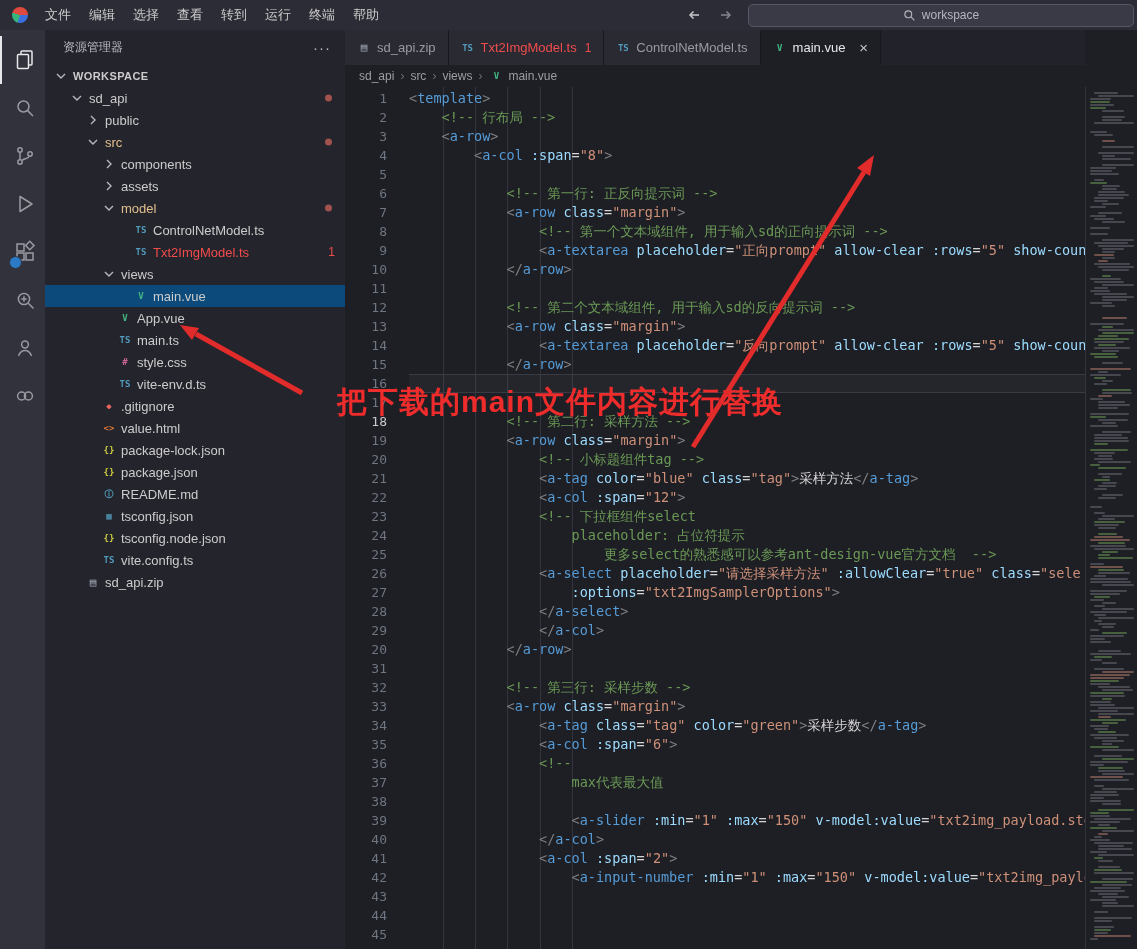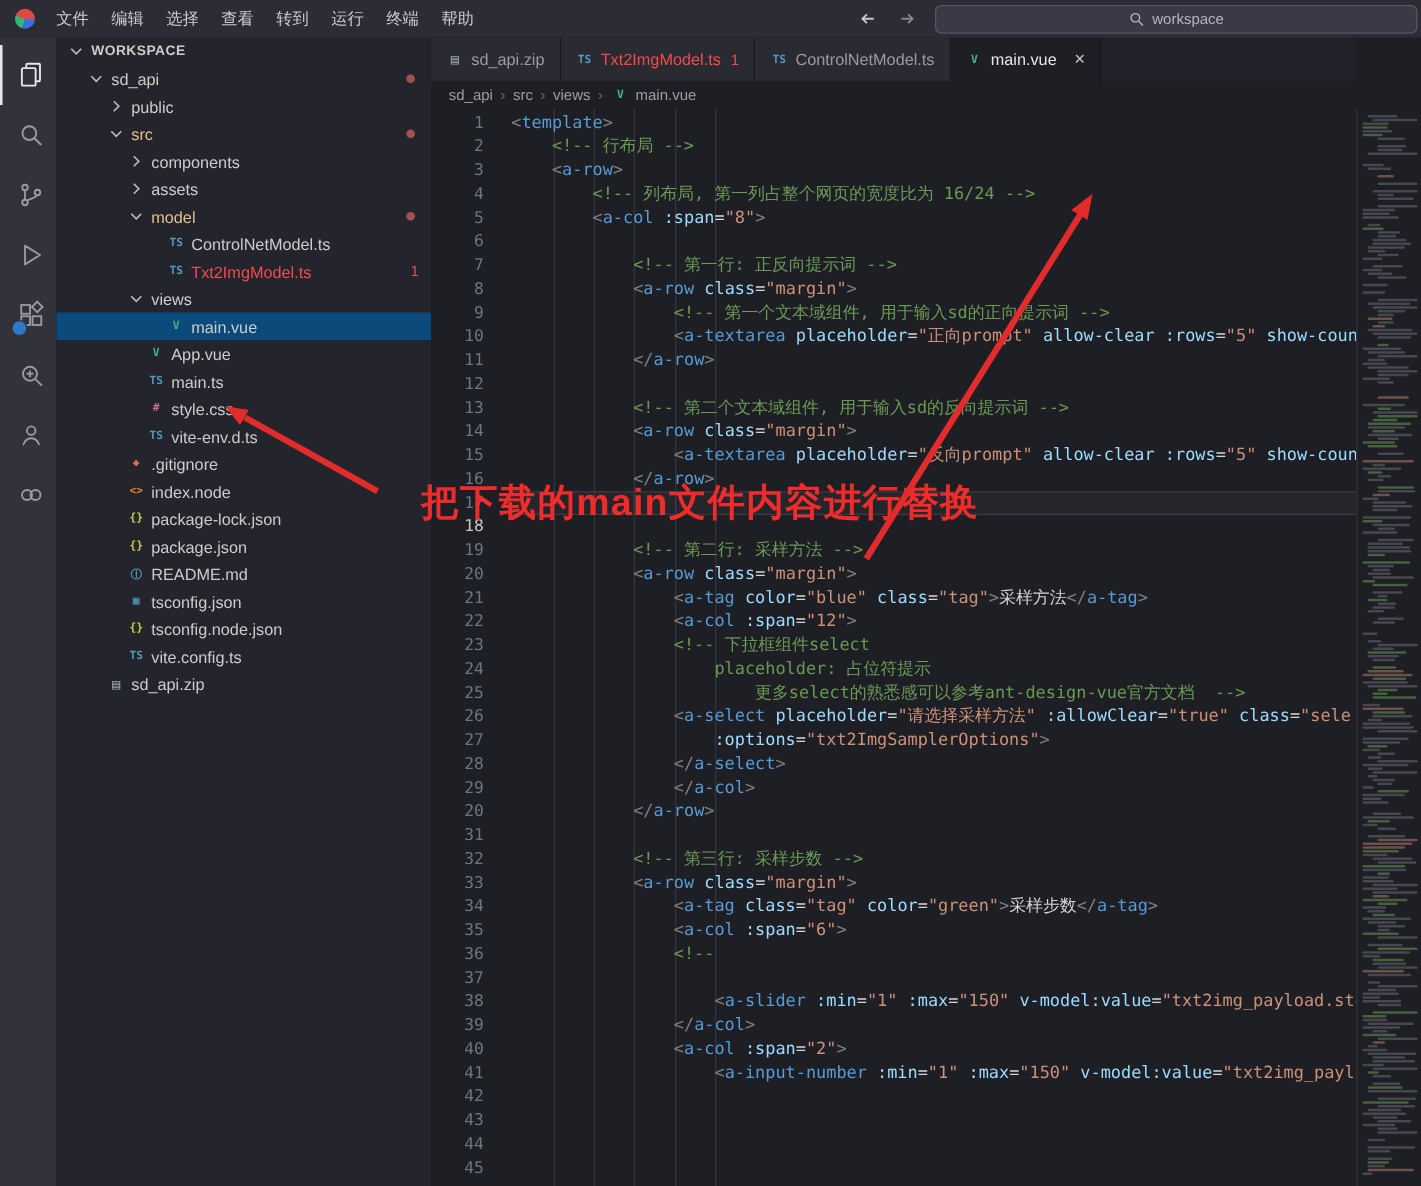--- a/index.html
+++ b/index.html
@@ -176,20 +176,24 @@
     </div>
     <div class="ab-item">
       <svg width="24" height="24" viewBox="0 0 24 24" fill="none" stroke="currentColor" stroke-width="1.5">
         <circle cx="8.6" cy="12" r="4"></circle>
         <circle cx="15.4" cy="12" r="4"></circle>
       </svg>
     </div>
   </div>
 
 <div class="sidebar">
+  <div class="sidebar-head">
+    <span>资源管理器</span>
+    <span class="sidebar-more">···</span>
+  </div>
   <div class="tree">
       <div class="tree-row" style="padding-left: 8px;">
         <span class="chev">
           <svg width="16" height="16" viewBox="0 0 16 16">
             <path d="M4 6l4 4 4-4" fill="none" stroke="#b8b8bf" stroke-width="1.4"></path>
           </svg>
         </span>
         <span class="tree-label root">WORKSPACE</span>
       </div>
       <div class="tree-row" style="padding-left: 24px;">
@@ -288,21 +292,21 @@
         <span class="tree-label">vite-env.d.ts</span>
       </div>
       <div class="tree-row" style="padding-left: 40px;">
         <span class="chev"></span>
         <span class="fi fi-git">◆</span>
         <span class="tree-label">.gitignore</span>
       </div>
       <div class="tree-row" style="padding-left: 40px;">
         <span class="chev"></span>
         <span class="fi fi-html">&lt;&gt;</span>
-        <span class="tree-label">index.node</span>
+        <span class="tree-label">value.html</span>
       </div>
       <div class="tree-row" style="padding-left: 40px;">
         <span class="chev"></span>
         <span class="fi fi-json">{}</span>
         <span class="tree-label">package-lock.json</span>
       </div>
       <div class="tree-row" style="padding-left: 40px;">
         <span class="chev"></span>
         <span class="fi fi-json">{}</span>
         <span class="tree-label">package.json</span>
@@ -419,53 +423,54 @@
         <div class="ln">41</div>
         <div class="ln">42</div>
         <div class="ln">43</div>
         <div class="ln">44</div>
         <div class="ln">45</div>
       </div>
     <div class="codepane">
         <div class="code-line"><span class="tk-p">&lt;</span><span class="tk-t">template</span><span class="tk-p">&gt;</span></div>
         <div class="code-line"><span class="tk-c">    &lt;!-- 行布局 --&gt;</span></div>
         <div class="code-line"><span class="tk-x">    </span><span class="tk-p">&lt;</span><span class="tk-t">a-row</span><span class="tk-p">&gt;</span></div>
-        <div class="code-line"><span class="tk-c">        &lt;!-- 列布局, 第一列占整个网页的宽度比为 16/24 --&gt;</span></div>
         <div class="code-line"><span class="tk-x">        </span><span class="tk-p">&lt;</span><span class="tk-t">a-col</span><span class="tk-w"> </span><span class="tk-a">:span</span><span class="tk-o">=</span><span class="tk-s">"8"</span><span class="tk-p">&gt;</span></div>
         <div class="code-line"></div>
         <div class="code-line"><span class="tk-c">            &lt;!-- 第一行: 正反向提示词 --&gt;</span></div>
         <div class="code-line"><span class="tk-x">            </span><span class="tk-p">&lt;</span><span class="tk-t">a-row</span><span class="tk-w"> </span><span class="tk-a">class</span><span class="tk-o">=</span><span class="tk-s">"margin"</span><span class="tk-p">&gt;</span></div>
         <div class="code-line"><span class="tk-c">                &lt;!-- 第一个文本域组件, 用于输入sd的正向提示词 --&gt;</span></div>
         <div class="code-line"><span class="tk-x">                </span><span class="tk-p">&lt;</span><span class="tk-t">a-textarea</span><span class="tk-w"> </span><span class="tk-a">placeholder</span><span class="tk-o">=</span><span class="tk-s">"正向prompt"</span><span class="tk-w"> </span><span class="tk-a">allow-clear</span><span class="tk-w"> </span><span class="tk-a">:rows</span><span class="tk-o">=</span><span class="tk-s">"5"</span><span class="tk-w"> </span><span class="tk-a">show-count</span></div>
         <div class="code-line"><span class="tk-x">            </span><span class="tk-p">&lt;/</span><span class="tk-t">a-row</span><span class="tk-p">&gt;</span></div>
         <div class="code-line"></div>
         <div class="code-line"><span class="tk-c">            &lt;!-- 第二个文本域组件, 用于输入sd的反向提示词 --&gt;</span></div>
         <div class="code-line"><span class="tk-x">            </span><span class="tk-p">&lt;</span><span class="tk-t">a-row</span><span class="tk-w"> </span><span class="tk-a">class</span><span class="tk-o">=</span><span class="tk-s">"margin"</span><span class="tk-p">&gt;</span></div>
         <div class="code-line"><span class="tk-x">                </span><span class="tk-p">&lt;</span><span class="tk-t">a-textarea</span><span class="tk-w"> </span><span class="tk-a">placeholder</span><span class="tk-o">=</span><span class="tk-s">"反向prompt"</span><span class="tk-w"> </span><span class="tk-a">allow-clear</span><span class="tk-w"> </span><span class="tk-a">:rows</span><span class="tk-o">=</span><span class="tk-s">"5"</span><span class="tk-w"> </span><span class="tk-a">show-count</span></div>
         <div class="code-line"><span class="tk-x">            </span><span class="tk-p">&lt;/</span><span class="tk-t">a-row</span><span class="tk-p">&gt;</span></div>
         <div class="code-line current"></div>
         <div class="code-line"></div>
         <div class="code-line"><span class="tk-c">            &lt;!-- 第二行: 采样方法 --&gt;</span></div>
         <div class="code-line"><span class="tk-x">            </span><span class="tk-p">&lt;</span><span class="tk-t">a-row</span><span class="tk-w"> </span><span class="tk-a">class</span><span class="tk-o">=</span><span class="tk-s">"margin"</span><span class="tk-p">&gt;</span></div>
+        <div class="code-line"><span class="tk-c">                &lt;!-- 小标题组件tag --&gt;</span></div>
         <div class="code-line"><span class="tk-x">                </span><span class="tk-p">&lt;</span><span class="tk-t">a-tag</span><span class="tk-w"> </span><span class="tk-a">color</span><span class="tk-o">=</span><span class="tk-s">"blue"</span><span class="tk-w"> </span><span class="tk-a">class</span><span class="tk-o">=</span><span class="tk-s">"tag"</span><span class="tk-p">&gt;</span><span class="tk-x">采样方法</span><span class="tk-p">&lt;/</span><span class="tk-t">a-tag</span><span class="tk-p">&gt;</span></div>
         <div class="code-line"><span class="tk-x">                </span><span class="tk-p">&lt;</span><span class="tk-t">a-col</span><span class="tk-w"> </span><span class="tk-a">:span</span><span class="tk-o">=</span><span class="tk-s">"12"</span><span class="tk-p">&gt;</span></div>
         <div class="code-line"><span class="tk-c">                &lt;!-- 下拉框组件select</span></div>
         <div class="code-line"><span class="tk-c">                    placeholder: 占位符提示</span></div>
         <div class="code-line"><span class="tk-c">                        更多select的熟悉感可以参考ant-design-vue官方文档  --&gt;</span></div>
         <div class="code-line"><span class="tk-x">                </span><span class="tk-p">&lt;</span><span class="tk-t">a-select</span><span class="tk-w"> </span><span class="tk-a">placeholder</span><span class="tk-o">=</span><span class="tk-s">"请选择采样方法"</span><span class="tk-w"> </span><span class="tk-a">:allowClear</span><span class="tk-o">=</span><span class="tk-s">"true"</span><span class="tk-w"> </span><span class="tk-a">class</span><span class="tk-o">=</span><span class="tk-s">"sele</span></div>
         <div class="code-line"><span class="tk-w">                    </span><span class="tk-a">:options</span><span class="tk-o">=</span><span class="tk-s">"txt2ImgSamplerOptions"</span><span class="tk-p">&gt;</span></div>
         <div class="code-line"><span class="tk-x">                </span><span class="tk-p">&lt;/</span><span class="tk-t">a-select</span><span class="tk-p">&gt;</span></div>
         <div class="code-line"><span class="tk-x">                </span><span class="tk-p">&lt;/</span><span class="tk-t">a-col</span><span class="tk-p">&gt;</span></div>
         <div class="code-line"><span class="tk-x">            </span><span class="tk-p">&lt;/</span><span class="tk-t">a-row</span><span class="tk-p">&gt;</span></div>
         <div class="code-line"></div>
         <div class="code-line"><span class="tk-c">            &lt;!-- 第三行: 采样步数 --&gt;</span></div>
         <div class="code-line"><span class="tk-x">            </span><span class="tk-p">&lt;</span><span class="tk-t">a-row</span><span class="tk-w"> </span><span class="tk-a">class</span><span class="tk-o">=</span><span class="tk-s">"margin"</span><span class="tk-p">&gt;</span></div>
         <div class="code-line"><span class="tk-x">                </span><span class="tk-p">&lt;</span><span class="tk-t">a-tag</span><span class="tk-w"> </span><span class="tk-a">class</span><span class="tk-o">=</span><span class="tk-s">"tag"</span><span class="tk-w"> </span><span class="tk-a">color</span><span class="tk-o">=</span><span class="tk-s">"green"</span><span class="tk-p">&gt;</span><span class="tk-x">采样步数</span><span class="tk-p">&lt;/</span><span class="tk-t">a-tag</span><span class="tk-p">&gt;</span></div>
         <div class="code-line"><span class="tk-x">                </span><span class="tk-p">&lt;</span><span class="tk-t">a-col</span><span class="tk-w"> </span><span class="tk-a">:span</span><span class="tk-o">=</span><span class="tk-s">"6"</span><span class="tk-p">&gt;</span></div>
         <div class="code-line"><span class="tk-c">                &lt;!--</span></div>
+        <div class="code-line"><span class="tk-c">                    max代表最大值</span></div>
         <div class="code-line"></div>
         <div class="code-line"><span class="tk-x">                    </span><span class="tk-p">&lt;</span><span class="tk-t">a-slider</span><span class="tk-w"> </span><span class="tk-a">:min</span><span class="tk-o">=</span><span class="tk-s">"1"</span><span class="tk-w"> </span><span class="tk-a">:max</span><span class="tk-o">=</span><span class="tk-s">"150"</span><span class="tk-w"> </span><span class="tk-a">v-model:value</span><span class="tk-o">=</span><span class="tk-s">"txt2img_payload.steps"</span></div>
         <div class="code-line"><span class="tk-x">                </span><span class="tk-p">&lt;/</span><span class="tk-t">a-col</span><span class="tk-p">&gt;</span></div>
         <div class="code-line"><span class="tk-x">                </span><span class="tk-p">&lt;</span><span class="tk-t">a-col</span><span class="tk-w"> </span><span class="tk-a">:span</span><span class="tk-o">=</span><span class="tk-s">"2"</span><span class="tk-p">&gt;</span></div>
         <div class="code-line"><span class="tk-x">                    </span><span class="tk-p">&lt;</span><span class="tk-t">a-input-number</span><span class="tk-w"> </span><span class="tk-a">:min</span><span class="tk-o">=</span><span class="tk-s">"1"</span><span class="tk-w"> </span><span class="tk-a">:max</span><span class="tk-o">=</span><span class="tk-s">"150"</span><span class="tk-w"> </span><span class="tk-a">v-model:value</span><span class="tk-o">=</span><span class="tk-s">"txt2img_payload.</span></div>
         <div class="guide" style="left: 34px;"></div>
         <div class="guide" style="left: 66px;"></div>
         <div class="guide" style="left: 98px;"></div>
         <div class="guide" style="left: 131px;"></div>
         <div class="guide" style="left: 163px;"></div>

